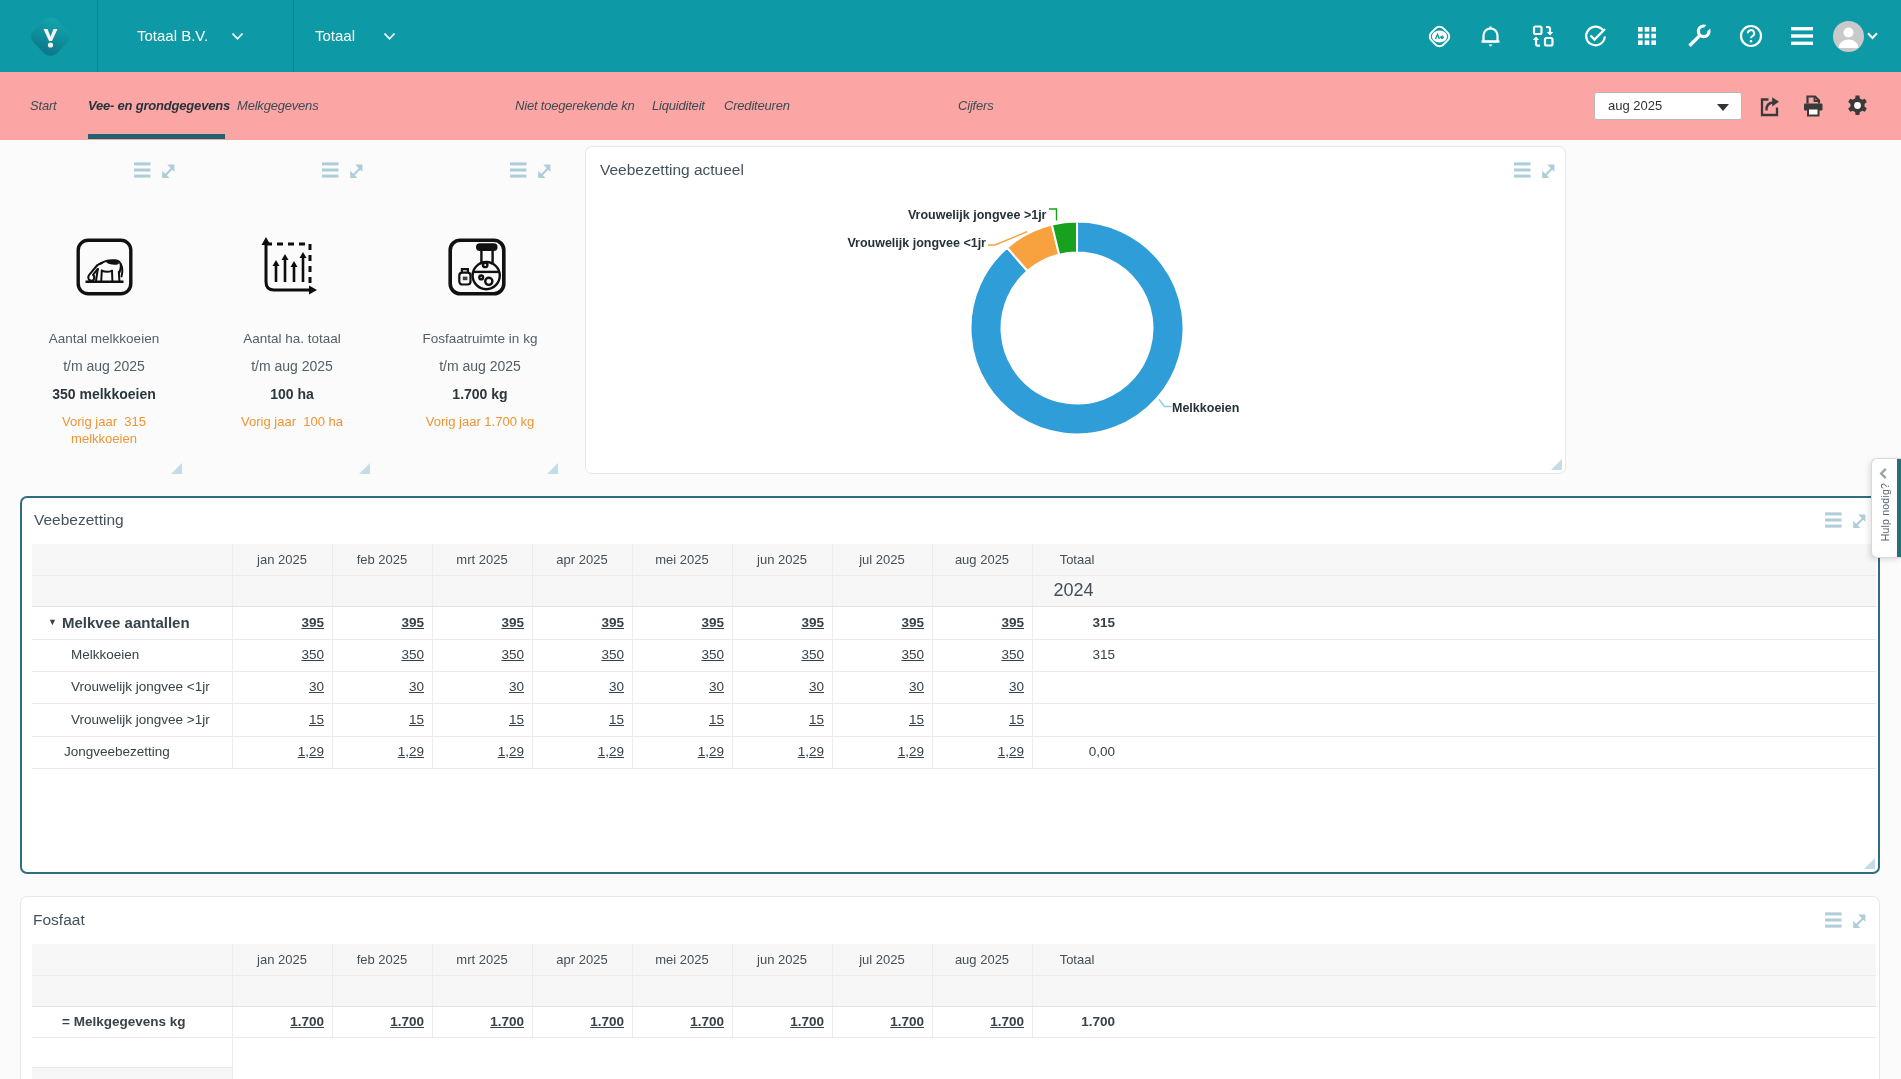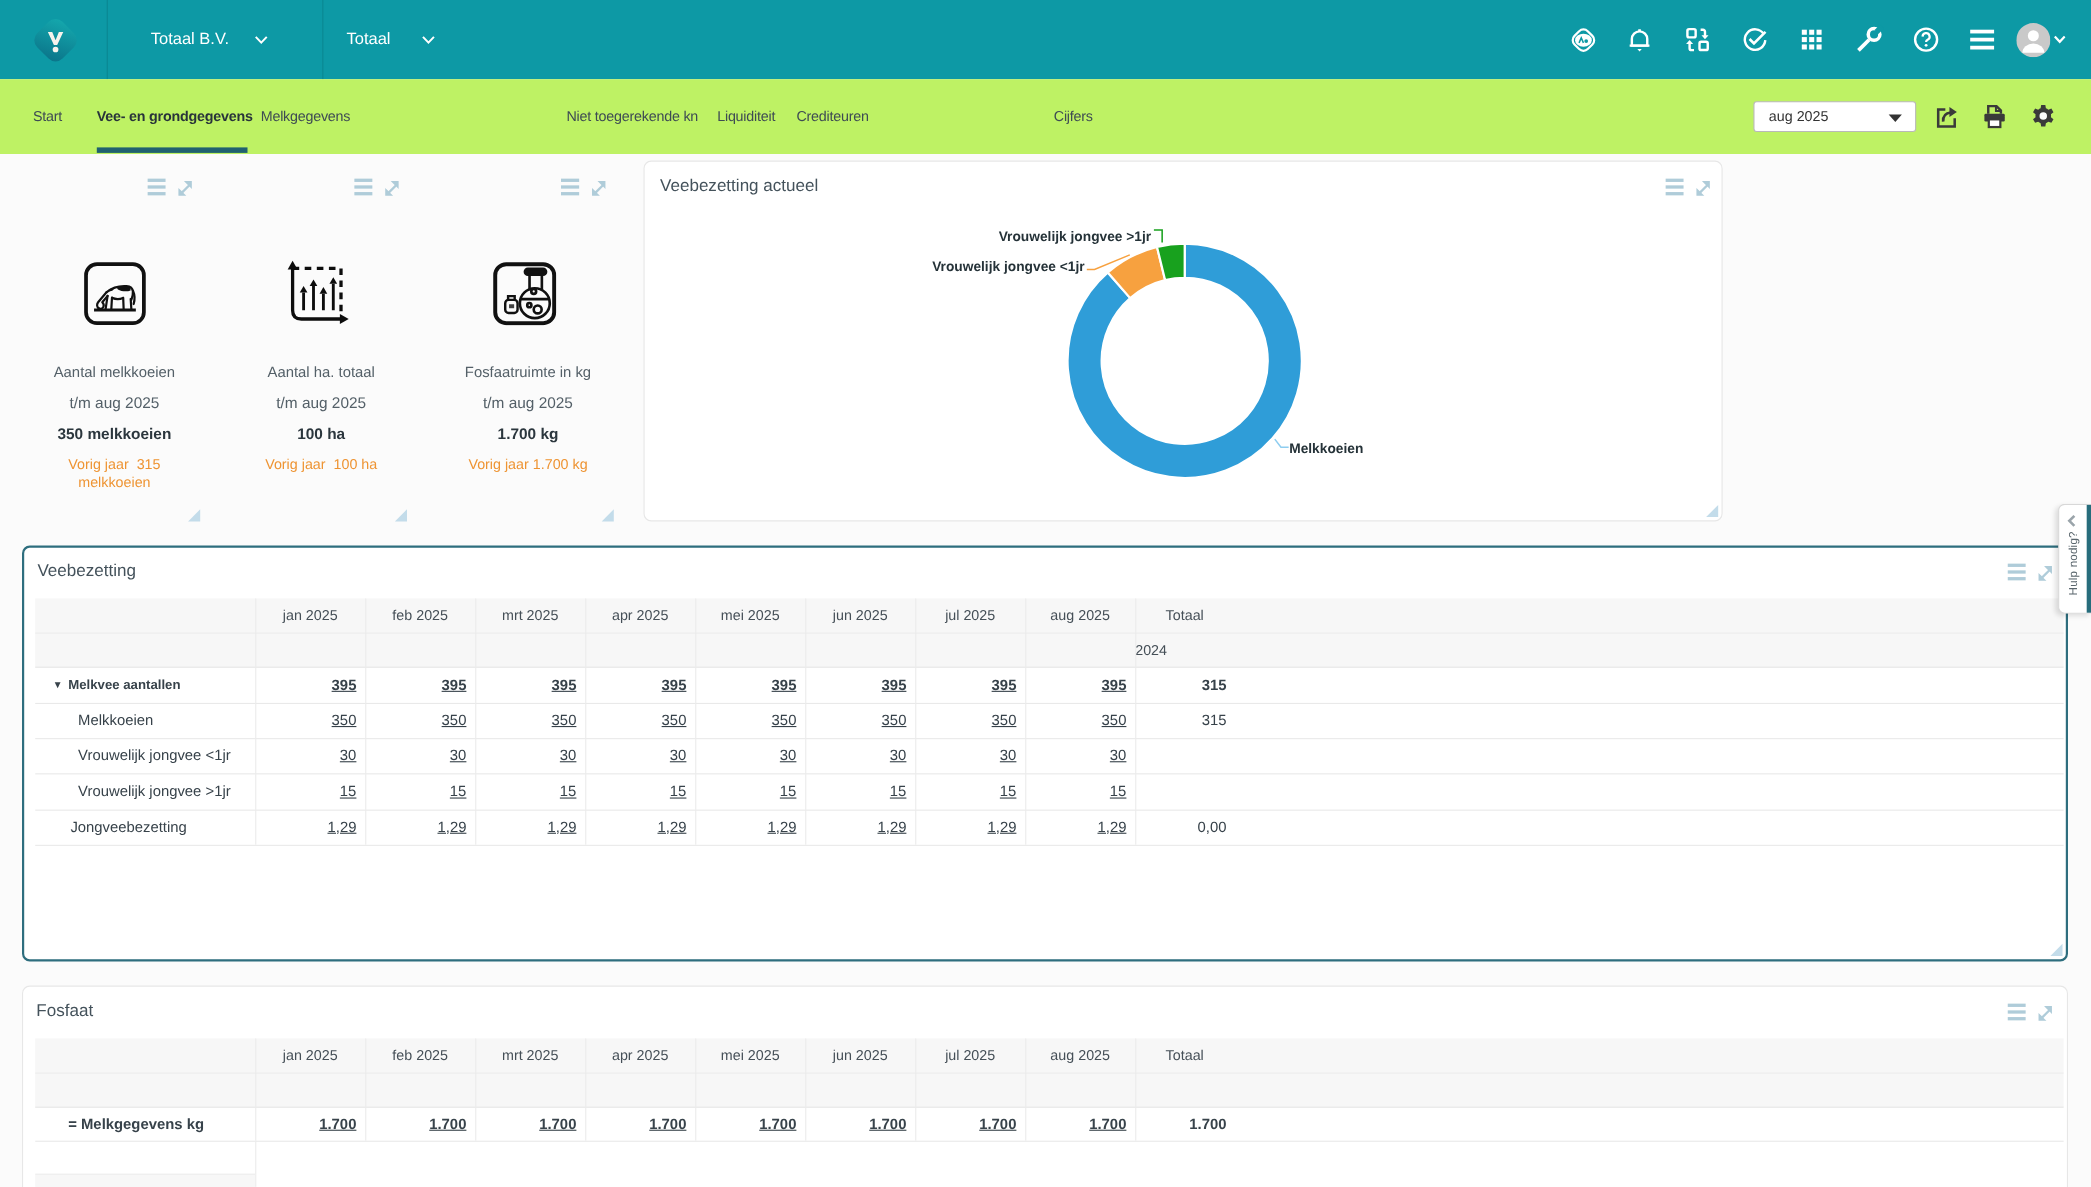--- a/index.html
+++ b/index.html
@@ -6,21 +6,21 @@
 html,body { width:1901px; height:1079px; overflow:hidden; background:#fbfbfb;
   font-family:"Liberation Sans", sans-serif; }
 .abs { position:absolute; }
 
 
 #topbar { position:absolute; left:0; top:0; width:1901px; height:72px; background:#0d99a5; }
 #topbar .sep { position:absolute; top:0; width:1px; height:72px; background:#0b8792; }
 .hdrtxt { position:absolute; color:#ffffff; font-size:15px; line-height:72px; }
 
 
-#nav { position:absolute; left:0; top:72px; width:1901px; height:68px; background:#bef264; }
+#nav { position:absolute; left:0; top:72px; width:1901px; height:68px; background:#fca5a5;font-style:italic; }
 .tab { position:absolute; top:0; height:68px; line-height:68px; font-size:13px; letter-spacing:-0.2px; color:#3e4b53; white-space:nowrap; }
 .tab.active { font-weight:bold; color:#28333a; }
 #tabline { position:absolute; left:88px; top:134px; width:137px; height:5px; background:#20616f; }
 #selbox { position:absolute; left:1594px; top:92px; width:148px; height:28px; background:#fff; border:1px solid #b9b9b9; border-radius:3px; font-size:13px; color:#333; line-height:26px; padding-left:13px; }
 #selbox .tri { position:absolute; right:12px; top:11px; width:0; height:0; border-left:6px solid transparent; border-right:6px solid transparent; border-top:7px solid #333; }
 
 
 .panel { position:absolute; background:#fff; border:1px solid #e7e7e7; border-radius:7px; }
 .ptitle { position:absolute; left:14px; top:12px; font-size:15.5px; color:#44525b; }
 .handle { position:absolute; right:3px; bottom:3px; width:0; height:0; border-left:11px solid transparent; border-bottom:11px solid #c3dcea; }
@@ -337,25 +337,25 @@
 <div class="abs mon" style="left:232px;top:544px;width:100px;height:31px;line-height:31px;font-size:13px;color:#454f57">jan 2025</div>
 <div class="abs mon" style="left:332px;top:544px;width:100px;height:31px;line-height:31px;font-size:13px;color:#454f57">feb 2025</div>
 <div class="abs mon" style="left:432px;top:544px;width:100px;height:31px;line-height:31px;font-size:13px;color:#454f57">mrt 2025</div>
 <div class="abs mon" style="left:532px;top:544px;width:100px;height:31px;line-height:31px;font-size:13px;color:#454f57">apr 2025</div>
 <div class="abs mon" style="left:632px;top:544px;width:100px;height:31px;line-height:31px;font-size:13px;color:#454f57">mei 2025</div>
 <div class="abs mon" style="left:732px;top:544px;width:100px;height:31px;line-height:31px;font-size:13px;color:#454f57">jun 2025</div>
 <div class="abs mon" style="left:832px;top:544px;width:100px;height:31px;line-height:31px;font-size:13px;color:#454f57">jul 2025</div>
 <div class="abs mon" style="left:932px;top:544px;width:100px;height:31px;line-height:31px;font-size:13px;color:#454f57">aug 2025</div>
 <div class="abs mon" style="left:1032px;top:544px;width:90px;height:31px;line-height:31px;font-size:13px;color:#454f57">Totaal</div>
 <div class="abs" style="left:32px;top:575px;width:1844px;height:31px;background:#f7f7f7"></div>
-<div class="abs" style="left:1032px;top:575px;width:83px;height:31px;line-height:31px;font-size:13px;color:#454f57;text-align:left">2024</div>
+<div class="abs" style="left:1032px;top:575px;width:83px;height:31px;line-height:31px;font-size:18px;color:#454f57;text-align:center">2024</div>
 <div class="abs" style="left:32px;top:575px;width:1844px;height:1px;background:#ececec"></div>
 <div class="abs" style="left:32px;top:606px;width:1844px;height:1px;background:#e3e3e3"></div>
 <div class="abs" style="left:48px;top:606px;height:33px;line-height:33px;font-size:9px;color:#37424a">▼</div>
-<div class="abs" style="left:62px;top:606px;height:33px;line-height:33px;font-size:12px;color:#37424a;font-weight:bold;white-space:nowrap">Melkvee aantallen</div>
+<div class="abs" style="left:62px;top:606px;height:33px;line-height:33px;font-size:15px;color:#37424a;font-weight:bold;white-space:nowrap">Melkvee aantallen</div>
 <div class="abs num" style="left:232px;top:606px;width:100px;height:33px;line-height:33px;font-size:13.5px;color:#37424a;font-weight:bold">395</div>
 <div class="abs num" style="left:332px;top:606px;width:100px;height:33px;line-height:33px;font-size:13.5px;color:#37424a;font-weight:bold">395</div>
 <div class="abs num" style="left:432px;top:606px;width:100px;height:33px;line-height:33px;font-size:13.5px;color:#37424a;font-weight:bold">395</div>
 <div class="abs num" style="left:532px;top:606px;width:100px;height:33px;line-height:33px;font-size:13.5px;color:#37424a;font-weight:bold">395</div>
 <div class="abs num" style="left:632px;top:606px;width:100px;height:33px;line-height:33px;font-size:13.5px;color:#37424a;font-weight:bold">395</div>
 <div class="abs num" style="left:732px;top:606px;width:100px;height:33px;line-height:33px;font-size:13.5px;color:#37424a;font-weight:bold">395</div>
 <div class="abs num" style="left:832px;top:606px;width:100px;height:33px;line-height:33px;font-size:13.5px;color:#37424a;font-weight:bold">395</div>
 <div class="abs num" style="left:932px;top:606px;width:100px;height:33px;line-height:33px;font-size:13.5px;color:#37424a;font-weight:bold">395</div>
 <div class="abs" style="left:1032px;top:606px;width:83px;height:33px;line-height:33px;font-size:13.5px;color:#37424a;font-weight:bold;text-align:right">315</div>
 <div class="abs" style="left:32px;top:639px;width:1844px;height:1px;background:#e9e9e9"></div>

